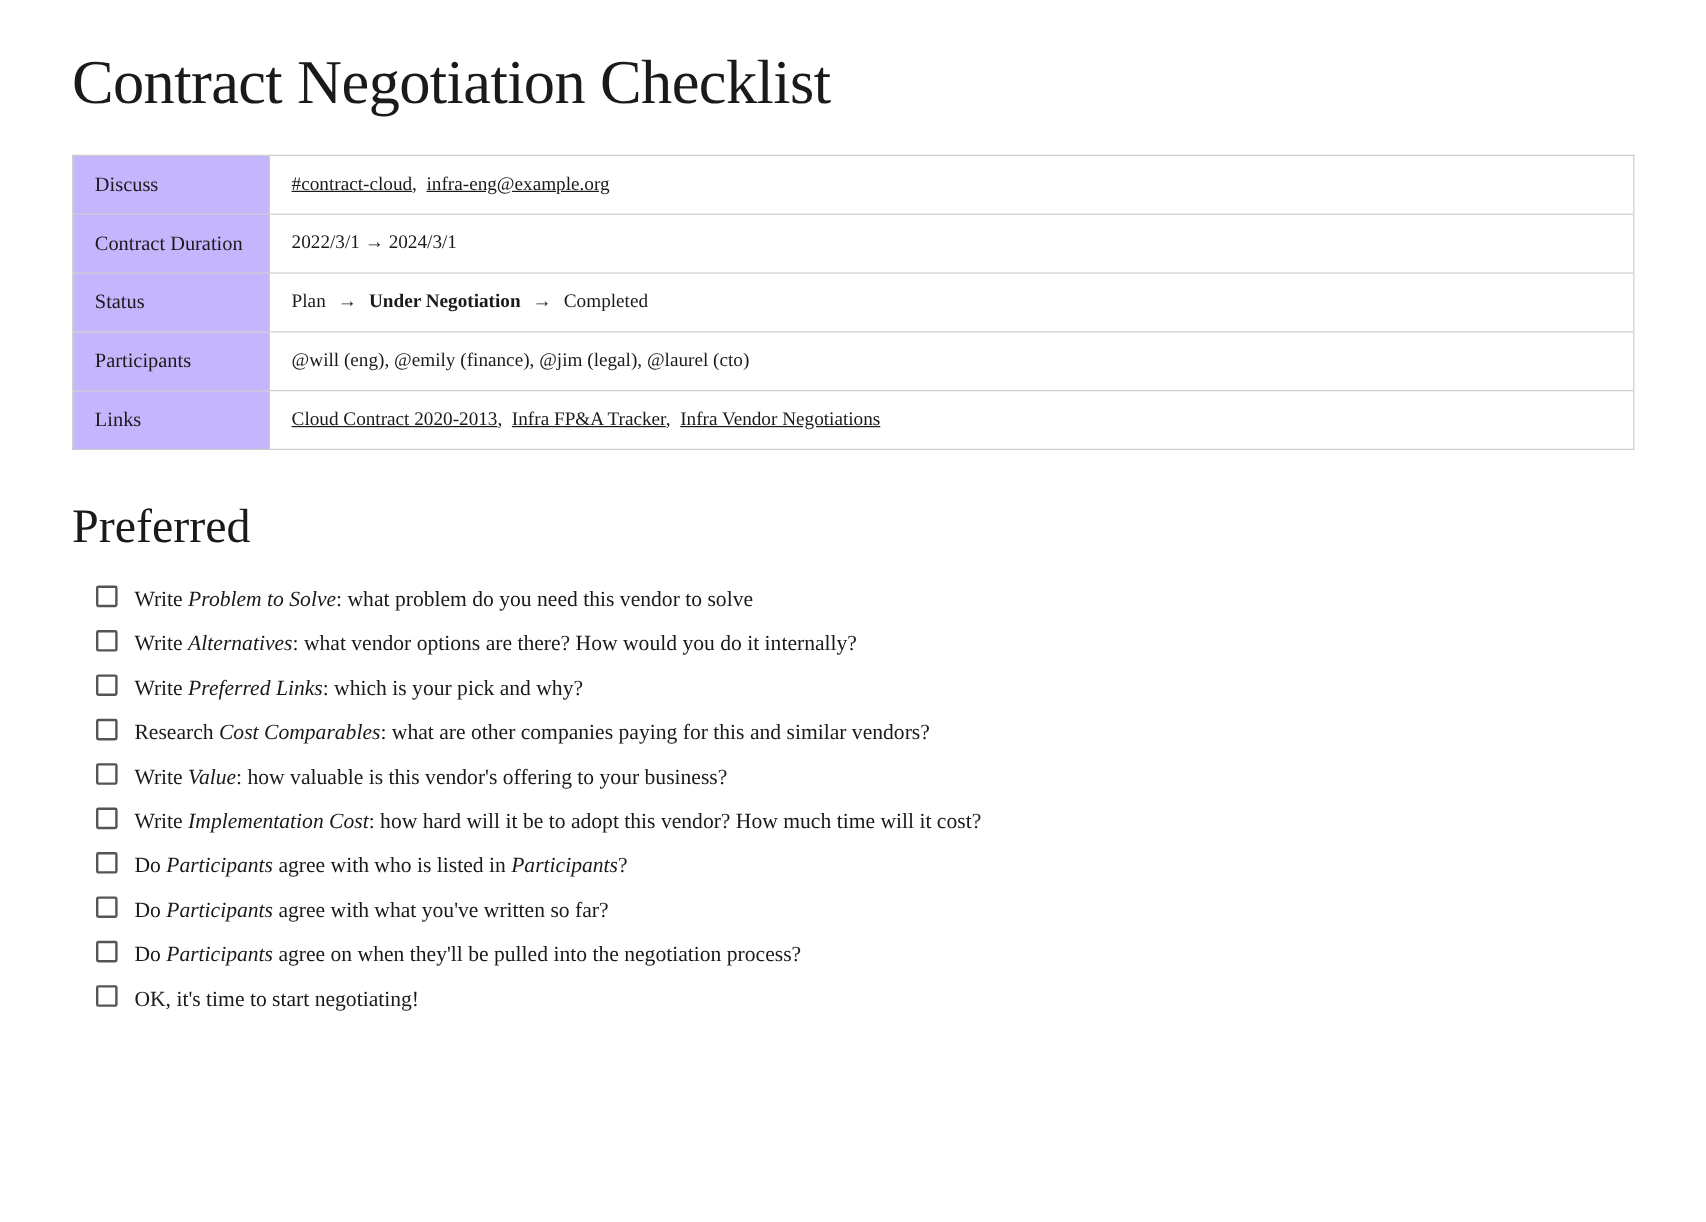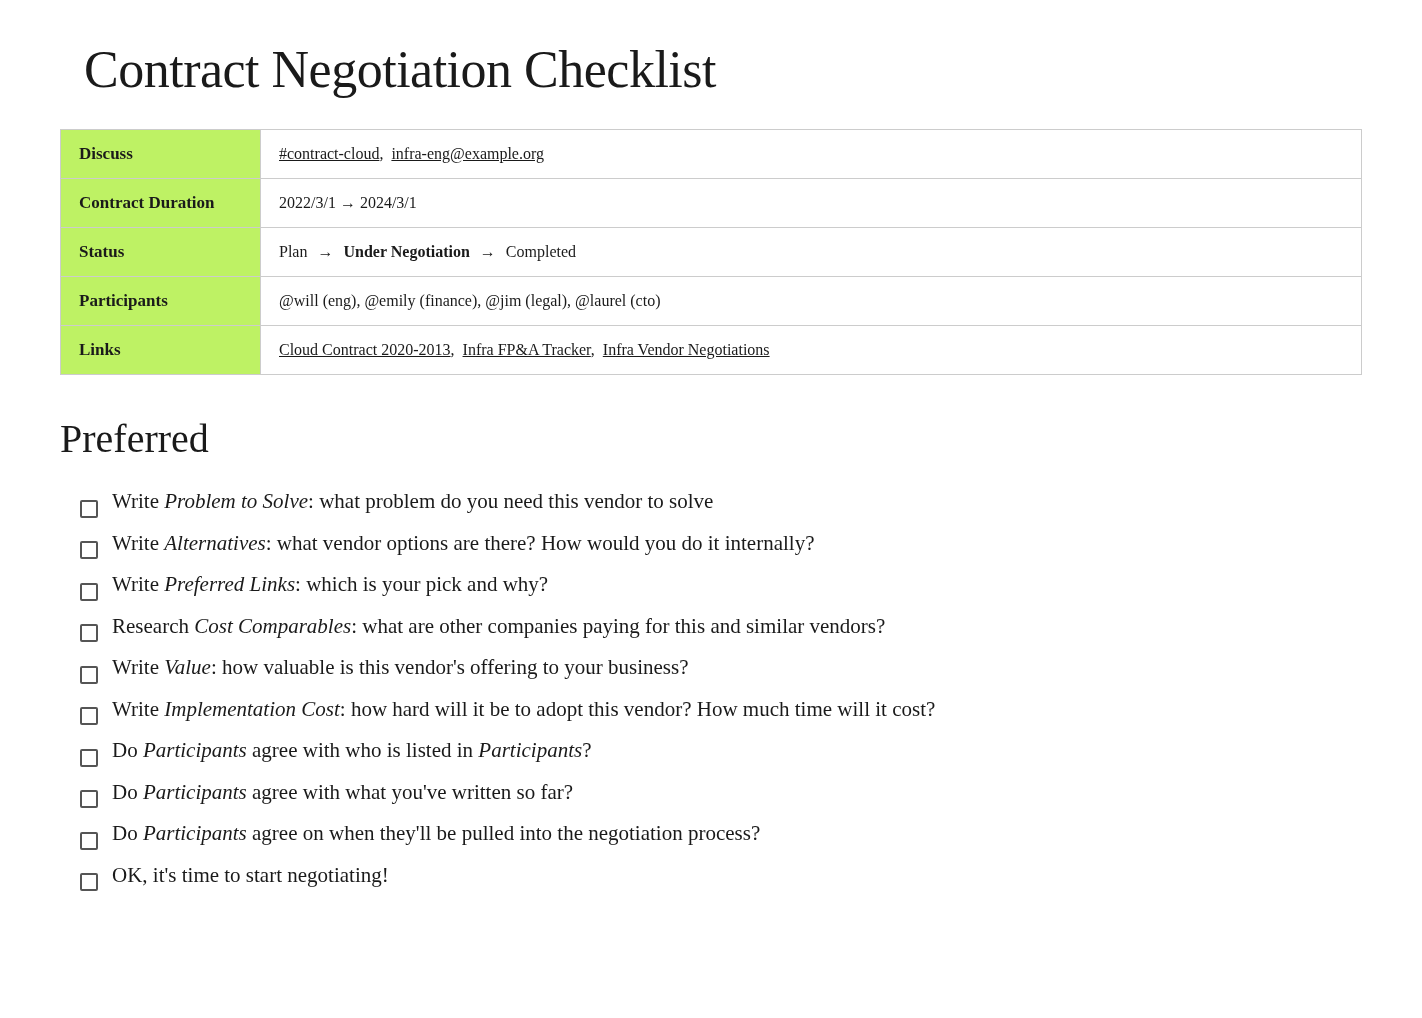--- a/index.html
+++ b/index.html
@@ -15,21 +15,20 @@
       padding: 40px 60px;
       max-width: 1422px;
       min-height: 1018px;
     }
 
     .page-title {
       font-size: 52px;
       font-weight: 400;
       margin-bottom: 30px;
       letter-spacing: -0.5px;
-      margin-left: 24px;
     }
 
     .info-table {
       width: 100%;
       border-collapse: collapse;
       margin-bottom: 40px;
       border: 1px solid #ccc;
     }
 
     .info-table tr {
@@ -44,24 +43,24 @@
       padding: 14px 18px;
       vertical-align: middle;
       border-right: 1px solid #ccc;
     }
 
     .info-table td:last-child {
       border-right: none;
     }
 
     .label-cell {
-      background-color: #bef264;
-      font-weight: 700;
+      background-color: #c4b5fd;
+      font-weight: 400;
       font-size: 17px;
-      width: 200px;
+      width: 164px;
       white-space: nowrap;
     }
 
     .value-cell {
       font-size: 16px;
       background: #fff;
     }
 
     .value-cell a {
       color: #1a1a1a;
@@ -78,23 +77,23 @@
       margin-bottom: 24px;
     }
 
     .checklist {
       list-style: none;
       padding-left: 20px;
     }
 
     .checklist li {
       display: flex;
-      align-items: flex-end;
+      align-items: flex-start;
       margin-bottom: 10px;
-      font-size: 21px;
+      font-size: 18px;
       line-height: 1.5;
     }
 
     .checkbox {
       width: 18px;
       height: 18px;
       border: 2px solid #555;
       border-radius: 2px;
       margin-right: 14px;
       margin-top: 2px;

